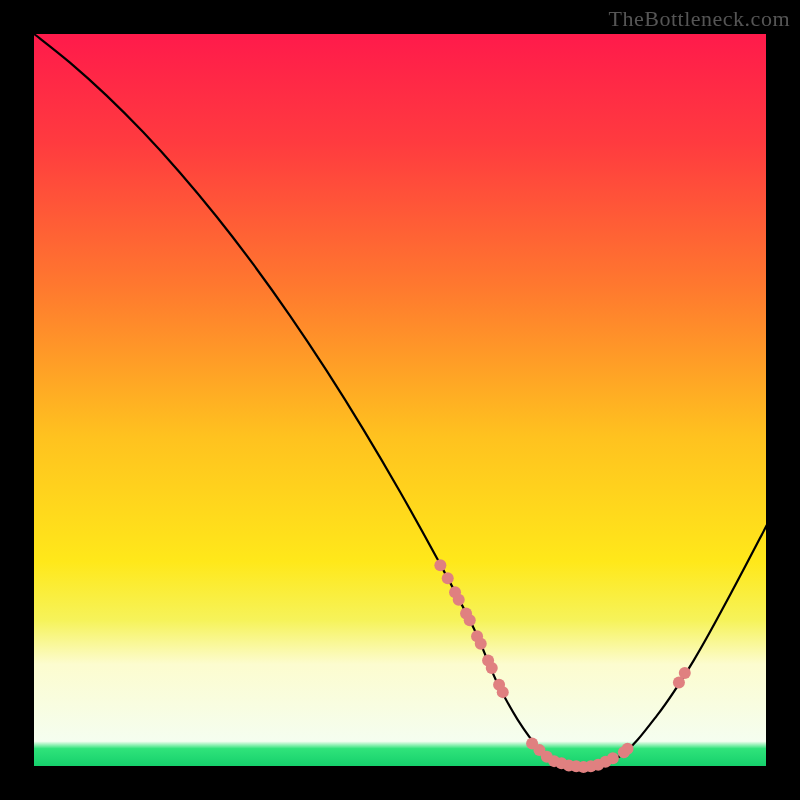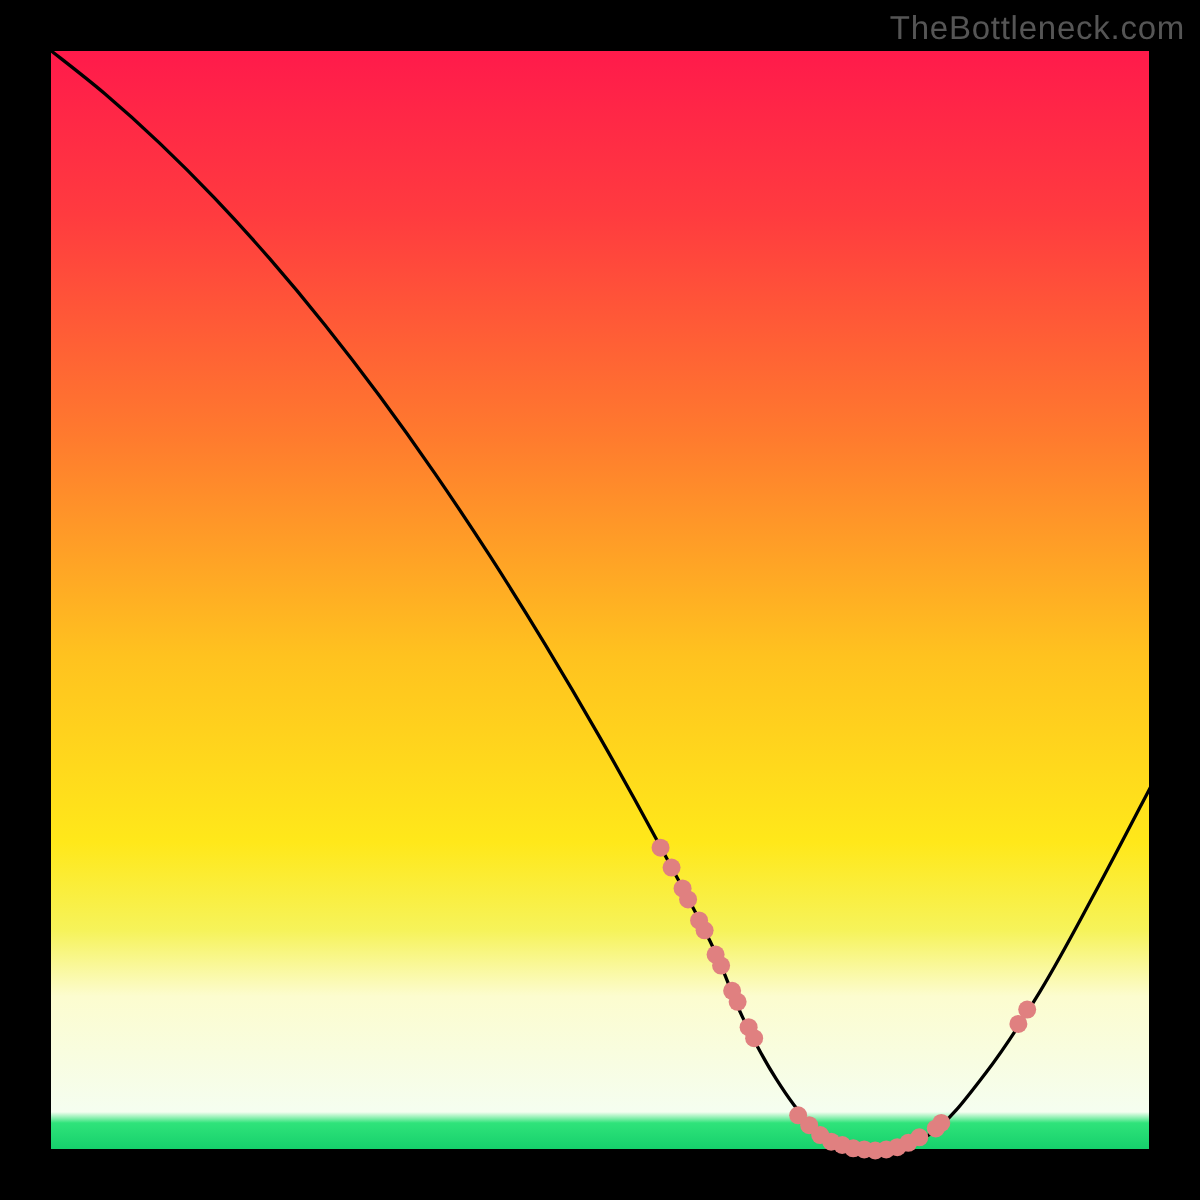--- a/index.html
+++ b/index.html
@@ -14,21 +14,21 @@
     position: relative;
     width: 800px;
     height: 800px;
     background: #000;
   }
   .watermark {
     position: absolute;
     top: 6px;
     right: 10px;
     color: #555;
-    font-family: Liberation Sans, sans-serif;
+    font-family: Liberation Serif, serif;
     font-size: 22px;
     font-weight: 500;
     letter-spacing: 0.5px;
     z-index: 10;
   }
   svg.plot {
     position: absolute;
     left: 0;
     top: 0;
   }

